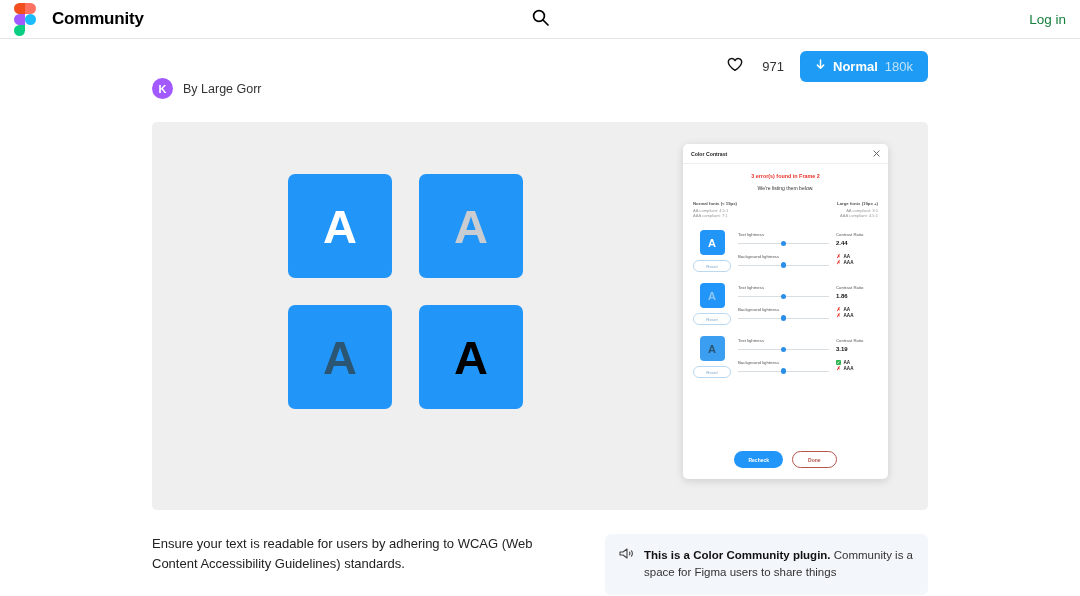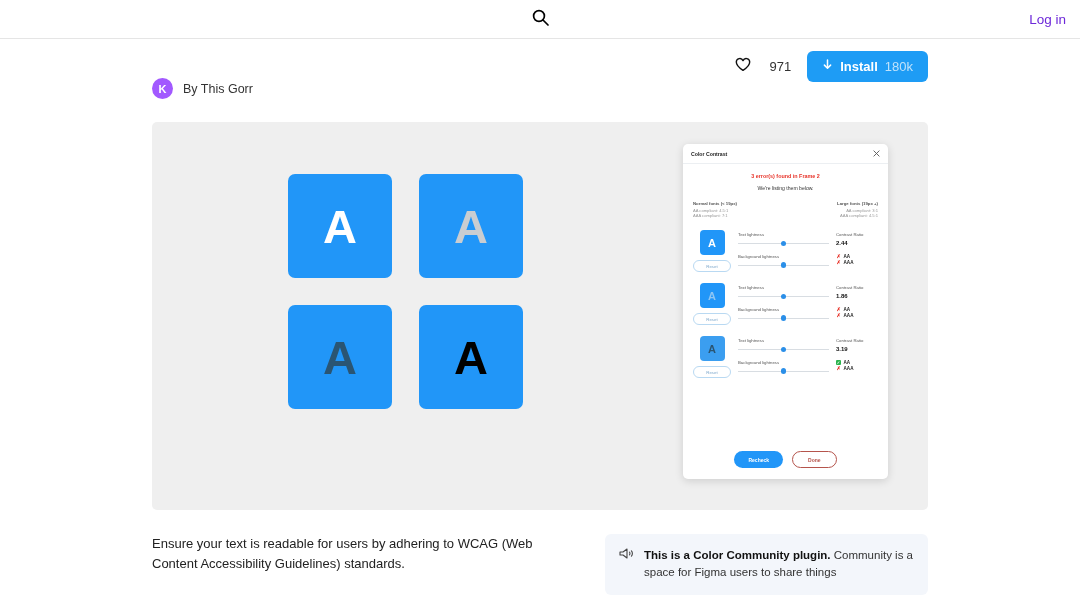--- a/index.html
+++ b/index.html
@@ -27,21 +27,21 @@
     position: absolute; left: 50%; top: 50%;
     transform: translate(-50%, -50%);
     width: 26px; height: 26px;
     display: flex; align-items: center; justify-content: center;
     cursor: pointer;
   }
   .header-right {
     margin-left: auto; display: flex; align-items: center; gap: 22px;
   }
   .login-link {
-    font-size: 13.5px; color: #6d28d9; text-decoration: none; font-weight: 400;
+    font-size: 13.5px; color: #15803d; text-decoration: none; font-weight: 400;
     cursor: pointer;
   }
   .signup-btn {
     background: #000; color: #fff; border: none;
     font-size: 13.5px; font-weight: 700;
     padding: 9px 21px; border-radius: 6px;
     font-family: "Liberation Sans", sans-serif;
     cursor: pointer;
   }
 
@@ -209,20 +209,32 @@
     background: #f3f6fb; border-radius: 6px;
     padding: 13px 14px; display: flex; gap: 10px;
   }
   .info-text { font-size: 11.5px; line-height: 1.5; color: #333; }
   .info-text b { font-weight: 700; color: #111; }
 </style>
 </head>
 <body>
 
 <div class="header">
+  <div class="brand">
+    <span class="figma-logo">
+      <svg width="22" height="33" viewBox="0 0 22 33">
+        <path d="M5.5 33a5.5 5.5 0 0 1 0-11H11v5.5A5.5 5.5 0 0 1 5.5 33z" fill="#0acf83"></path>
+        <path d="M0 16.5A5.5 5.5 0 0 1 5.5 11H11v11H5.5A5.5 5.5 0 0 1 0 16.5z" fill="#a259ff"></path>
+        <path d="M0 5.5A5.5 5.5 0 0 1 5.5 0H11v11H5.5A5.5 5.5 0 0 1 0 5.5z" fill="#f24e1e"></path>
+        <path d="M11 0h5.5a5.5 5.5 0 0 1 0 11H11V0z" fill="#ff7262"></path>
+        <path d="M22 16.5a5.5 5.5 0 1 1-11 0 5.5 5.5 0 0 1 11 0z" fill="#1abcfe"></path>
+      </svg>
+    </span>
+    <span class="brand-title">Community</span>
+  </div>
 
   <div class="search-wrap">
     <span>
       <svg width="17" height="17" viewBox="0 0 17 17" fill="none">
         <circle cx="7" cy="7" r="5.4" stroke="#000" stroke-width="1.7"></circle>
         <line x1="11" y1="11" x2="16" y2="16" stroke="#000" stroke-width="1.7" stroke-linecap="round"></line>
       </svg>
     </span>
   </div>
 
@@ -230,40 +242,40 @@
     <a class="login-link" href="#">Log in</a>
   </div>
 </div>
 
 <div class="page">
 
   <div class="title-row">
 
     <div class="meta-row">
       <div class="avatar">K</div>
-      <div class="author">By This Gorr</div>
+      <div class="author">By Large Gorr</div>
 
       <div class="action-row">
         <div class="likes">
           <span>
             <svg width="16" height="15" viewBox="0 0 16 15" fill="none">
               <path d="M8 13.3S1.3 9.2 1.3 5.1A3.5 3.5 0 0 1 8 3.6a3.5 3.5 0 0 1 6.7 1.5c0 4.1-6.7 8.2-6.7 8.2z" stroke="#111" stroke-width="1.4" stroke-linejoin="round" fill="none"></path>
             </svg>
           </span>
           <span class="likes-count">971</span>
         </div>
 
         <button class="install-btn">
           <span>
             <svg width="11" height="12" viewBox="0 0 11 12" fill="none">
               <line x1="5.5" y1="1" x2="5.5" y2="8.4" stroke="#fff" stroke-width="1.5" stroke-linecap="round"></line>
               <path d="M2.4 6.1 5.5 9.2 8.6 6.1" stroke="#fff" stroke-width="1.5" stroke-linecap="round" stroke-linejoin="round"></path>
             </svg>
           </span>
-          <span class="install-label">Install</span>
+          <span class="install-label">Normal</span>
           <span class="install-count">180k</span>
         </button>
       </div>
     </div>
   </div>
 
   <div class="hero">
 
     <div class="swatch-grid">
       <div class="swatch" id="sw0" style="background: rgb(33, 150, 248); color: rgb(255, 255, 255);">A</div>

